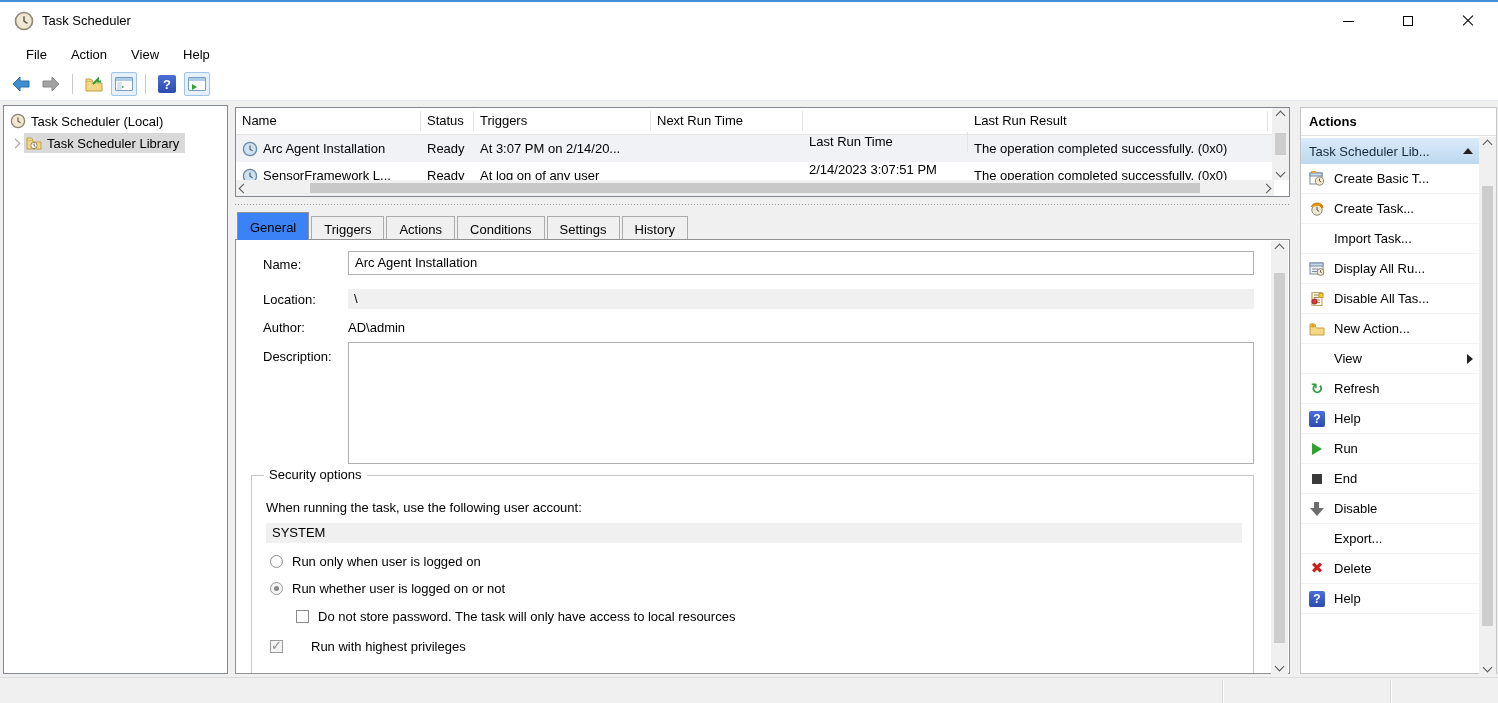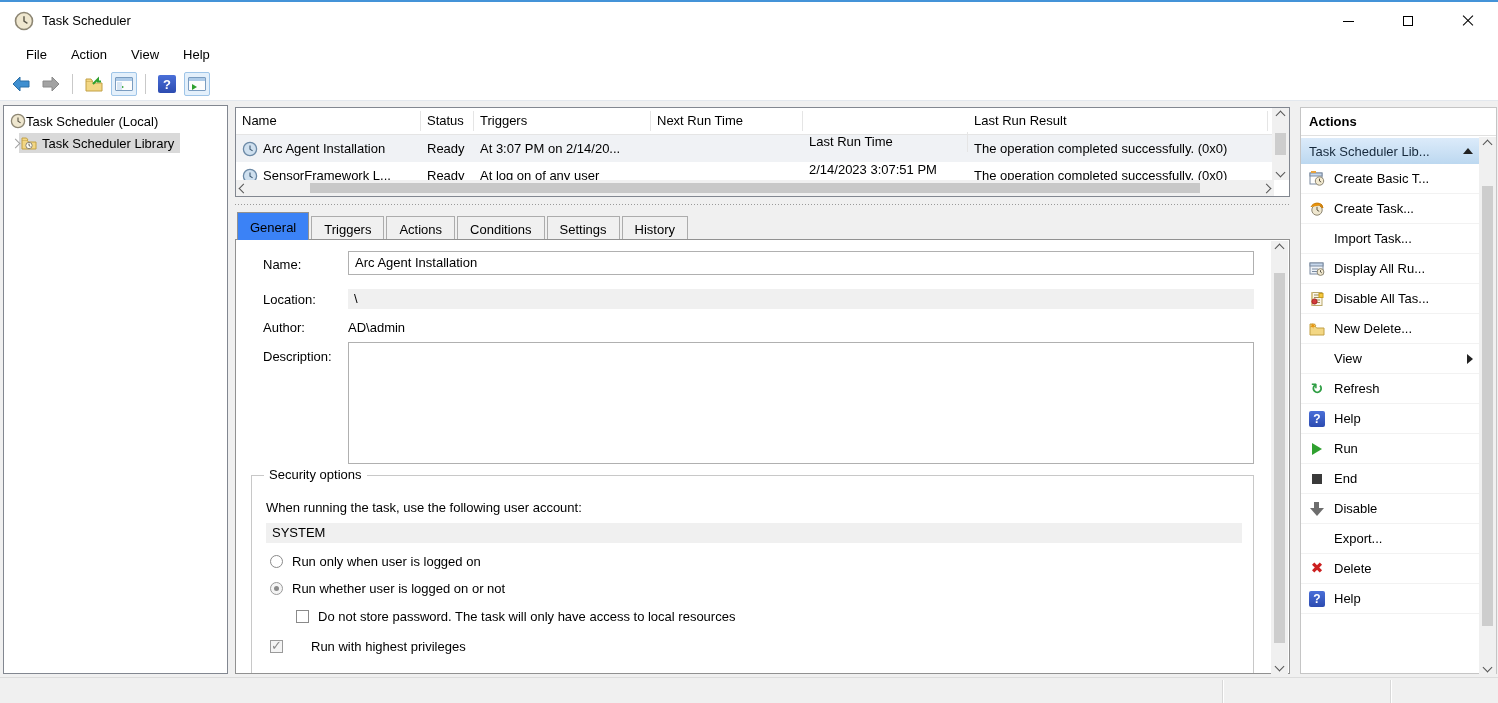--- a/index.html
+++ b/index.html
@@ -31,21 +31,21 @@
   
   .toolbar { left:0; top:66px; width:100%; height:33px; background:#fff; display:flex; align-items:center; padding-left:8px; gap:4px; border-bottom:1px solid #e3e8ee; }
   .tb-btn { width:26px; height:24px; display:flex; align-items:center; justify-content:center; }
   .tb-btn.boxed { border:1px solid #9fc5e8; background:#e4f0fb; border-radius:2px; }
   .tb-sep { width:1px; height:20px; background:#c9c9c9; margin:0 4px; }
   .arrow-svg { width:20px; height:16px; }
   .help-badge { width:18px; height:18px; background:#3a5fcd; background:linear-gradient(#4a6fd8,#2c4bb0); color:#fff; font-weight:bold; font-size:13px; display:flex; align-items:center; justify-content:center; border-radius:2px; }
 
   
   .treepane { left:3px; top:103px; width:225px; height:569px; background:#fff; border:1px solid #828790; padding-top:4px; }
-  .tree-row { display:flex; align-items:center; height:22px; padding-left:6px; }
+  .tree-row { display:flex; align-items:center; height:22px; gap:5px; padding-left:6px; }
   .tree-row.child { padding-left:8px; }
   .chev { display:inline-block; width:7px; height:7px; border-right:1px solid #a0a0a0; border-bottom:1px solid #a0a0a0; }
   .chev.right { transform:rotate(-45deg); }
   .chev.up { transform:rotate(-135deg); border-color:#555; }
   .chev.down { transform:rotate(45deg); border-color:#555; }
   .chev.left { transform:rotate(135deg); border-color:#555; }
   .tree-sel { background:#d9d9d9; padding:2px 6px 2px 2px; display:flex; align-items:center; gap:5px; }
   .ico16 { width:16px; height:16px; flex:0 0 auto; }
 
   
@@ -377,21 +377,21 @@
       </svg>
       <span>Disable All Tas...</span>
     </div>
 
     <div class="act-item">
       <svg class="ico16" viewBox="0 0 16 16">
         <path d="M1 5h5l1.5 2H15v7H1z" fill="#f3d784" stroke="#c2a045"></path>
         <path d="M1 5V3h4.5L7 5" fill="#f3d784" stroke="#c2a045"></path>
         <path d="M3 2 l1.2 1.8 L6.4 2.6 5 4.4 6.8 5.8 4.6 5.6 4.2 7.8 3.4 5.8 1.2 6.4 2.8 4.8 1.4 3.2 3.4 3.8Z" fill="#e8930c"></path>
       </svg>
-      <span>New Delete...</span>
+      <span>New Action...</span>
     </div>
 
     <div class="act-item">
       <span class="spacer"></span>
       <span class="grow">View</span>
       <span class="tri-right"></span>
     </div>
 
     <div class="act-item">
       <span class="ico16 refresh-glyph" style="text-align:center">↻</span>

